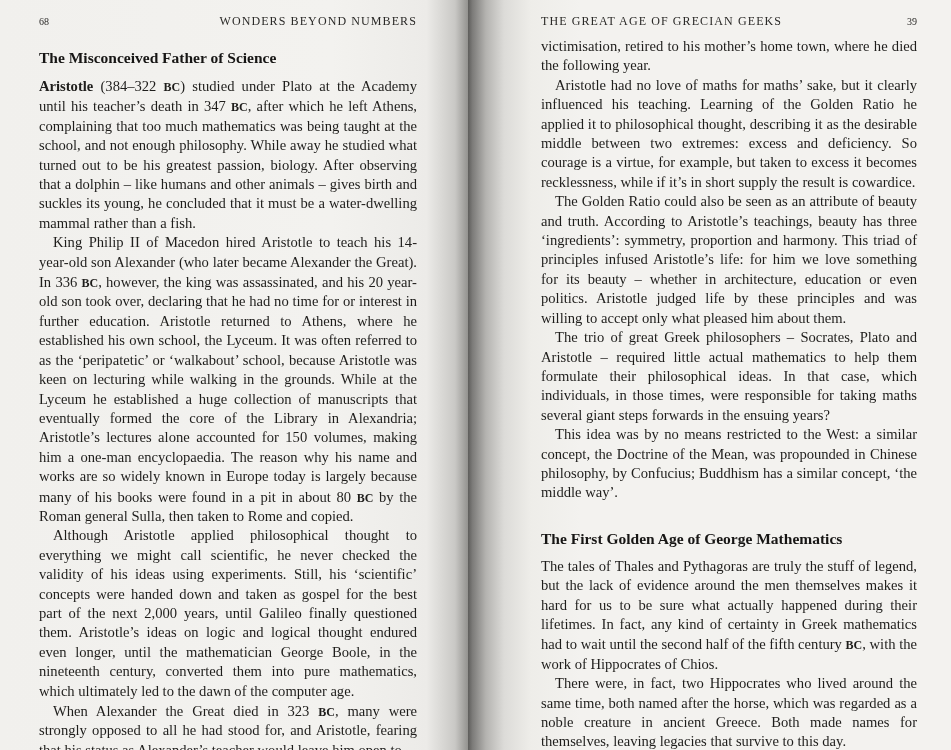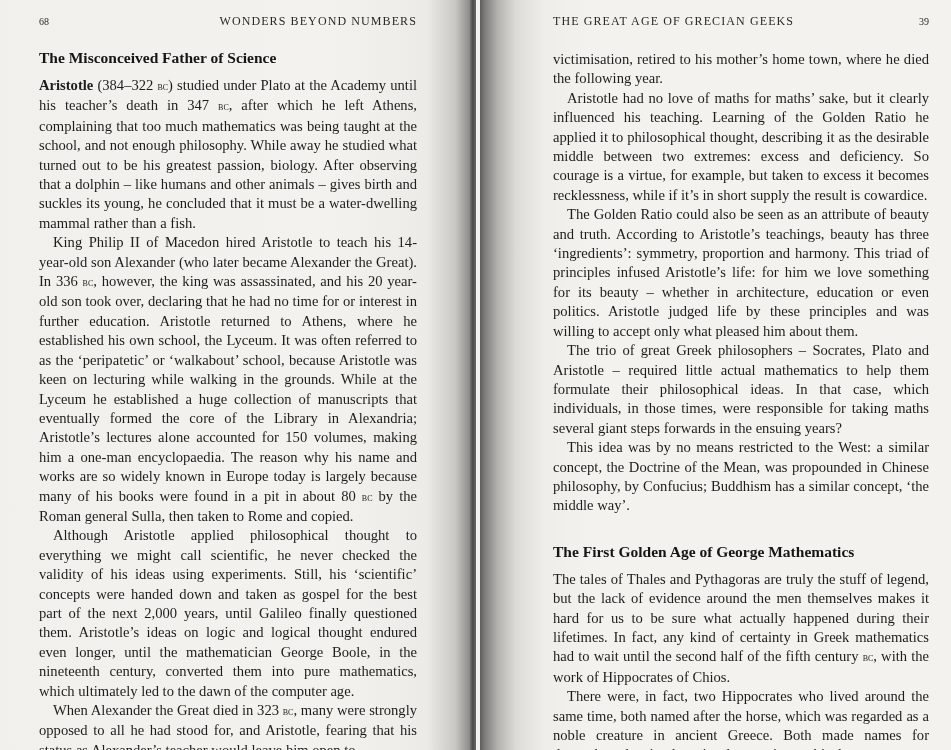--- a/index.html
+++ b/index.html
@@ -23,21 +23,21 @@
       position: absolute;
       top: 0;
       height: 750px;
     }
     .page-left {
       left: 0;
       width: 474px;
       background: linear-gradient(to right, #f1f0ed 0%, #f3f2ef 70%, #ecebe8 90%, #c9c8c5 96%, #8e8d8a 99%, #6a6967 100%);
     }
     .page-right {
-      left: 480px;
+      left: 468px;
       width: 449px;
       background: linear-gradient(to right, #5e5d5b 0%, #7c7b79 1%, #b4b3b0 4%, #dcdbd8 8%, #eeede9 14%, #f3f2ef 25%, #f3f2ef 100%);
     }
     .spine {
       position: absolute;
       left: 470px;
       top: 0;
       width: 6px;
       height: 750px;
       background: linear-gradient(to right, #777674, #4a4947 50%, #6d6c6a);
@@ -85,30 +85,31 @@
       margin: 0;
       font-size: 14.6px;
       line-height: 19.4px;
       text-align: justify;
       hyphens: none;
     }
     p.indent {
       text-indent: 14px;
     }
     p.first-right {
-      margin-top: 16px;
+      margin-top: 3px;
     }
     .lead {
       font-weight: bold;
       margin-top: 28px;
     }
     .sc {
       font-variant: small-caps;
       text-transform: lowercase;
-      font-size: 12px;
+      font-size: 17px;
+      font-weight: bold;
     }
   </style>
 </head>
 <body>
 
 <div class="spread">
 
   <div class="page page-left">
     <div class="content-left">
       <div class="running-head">

